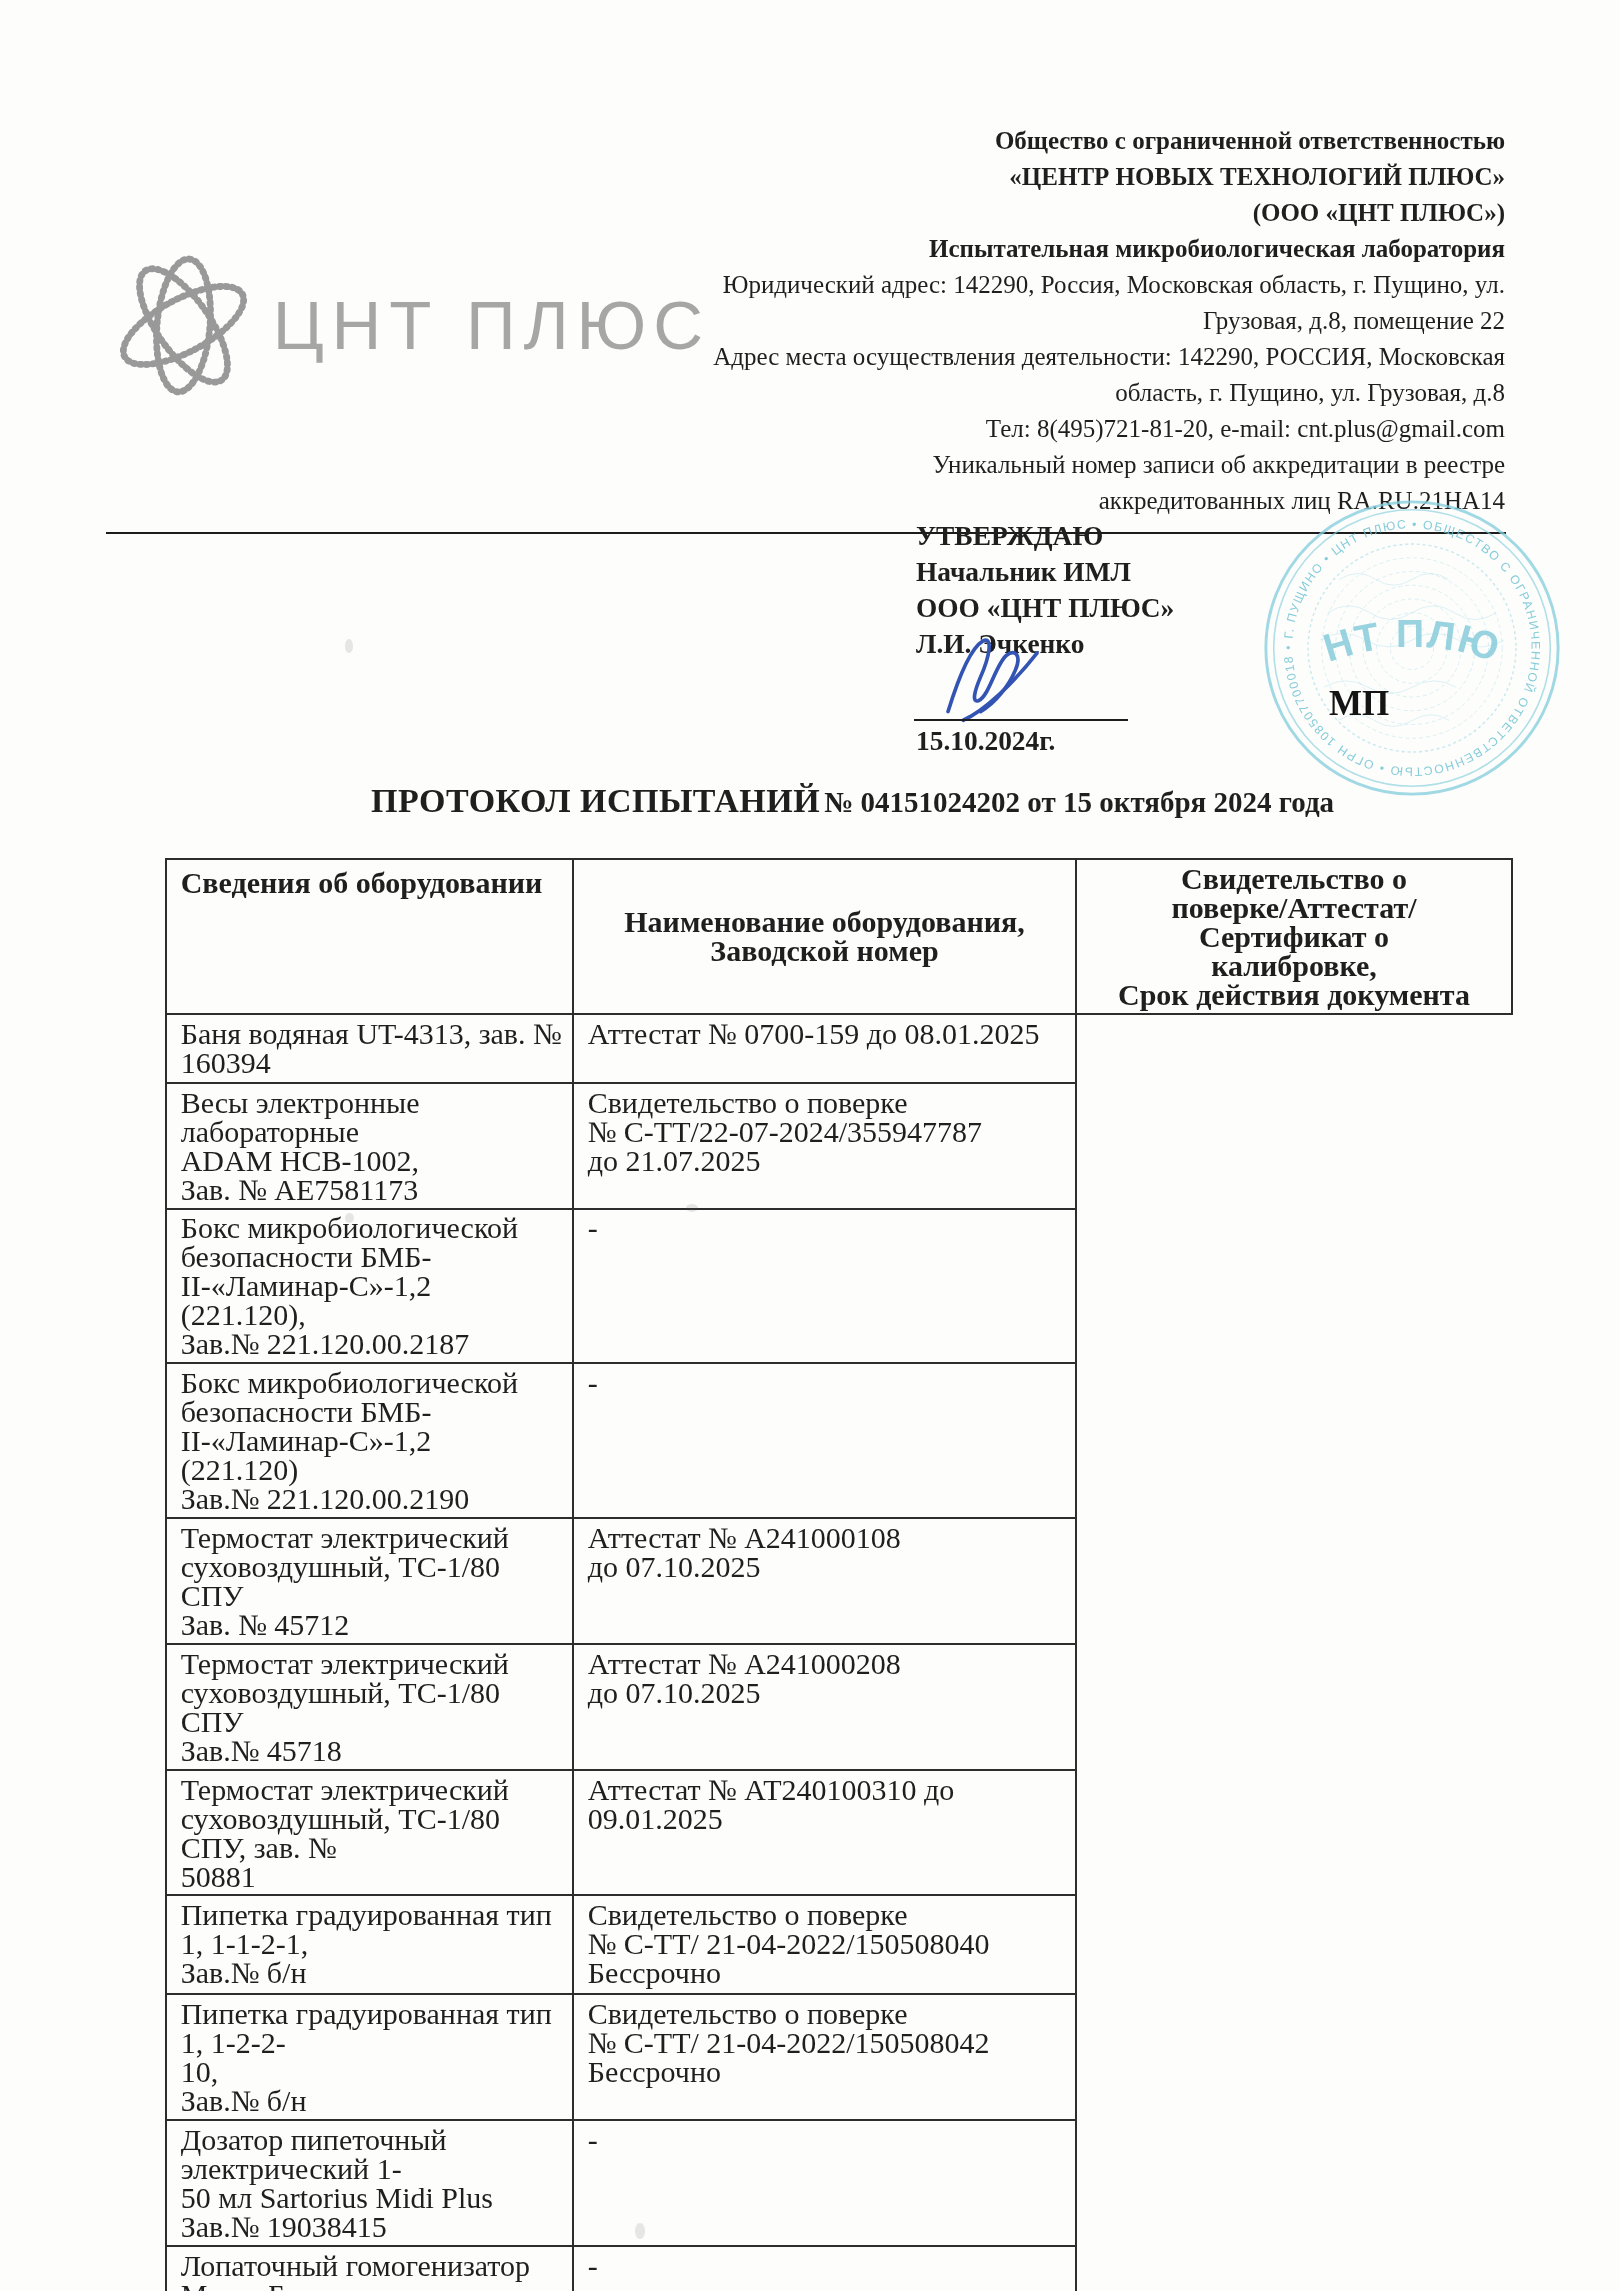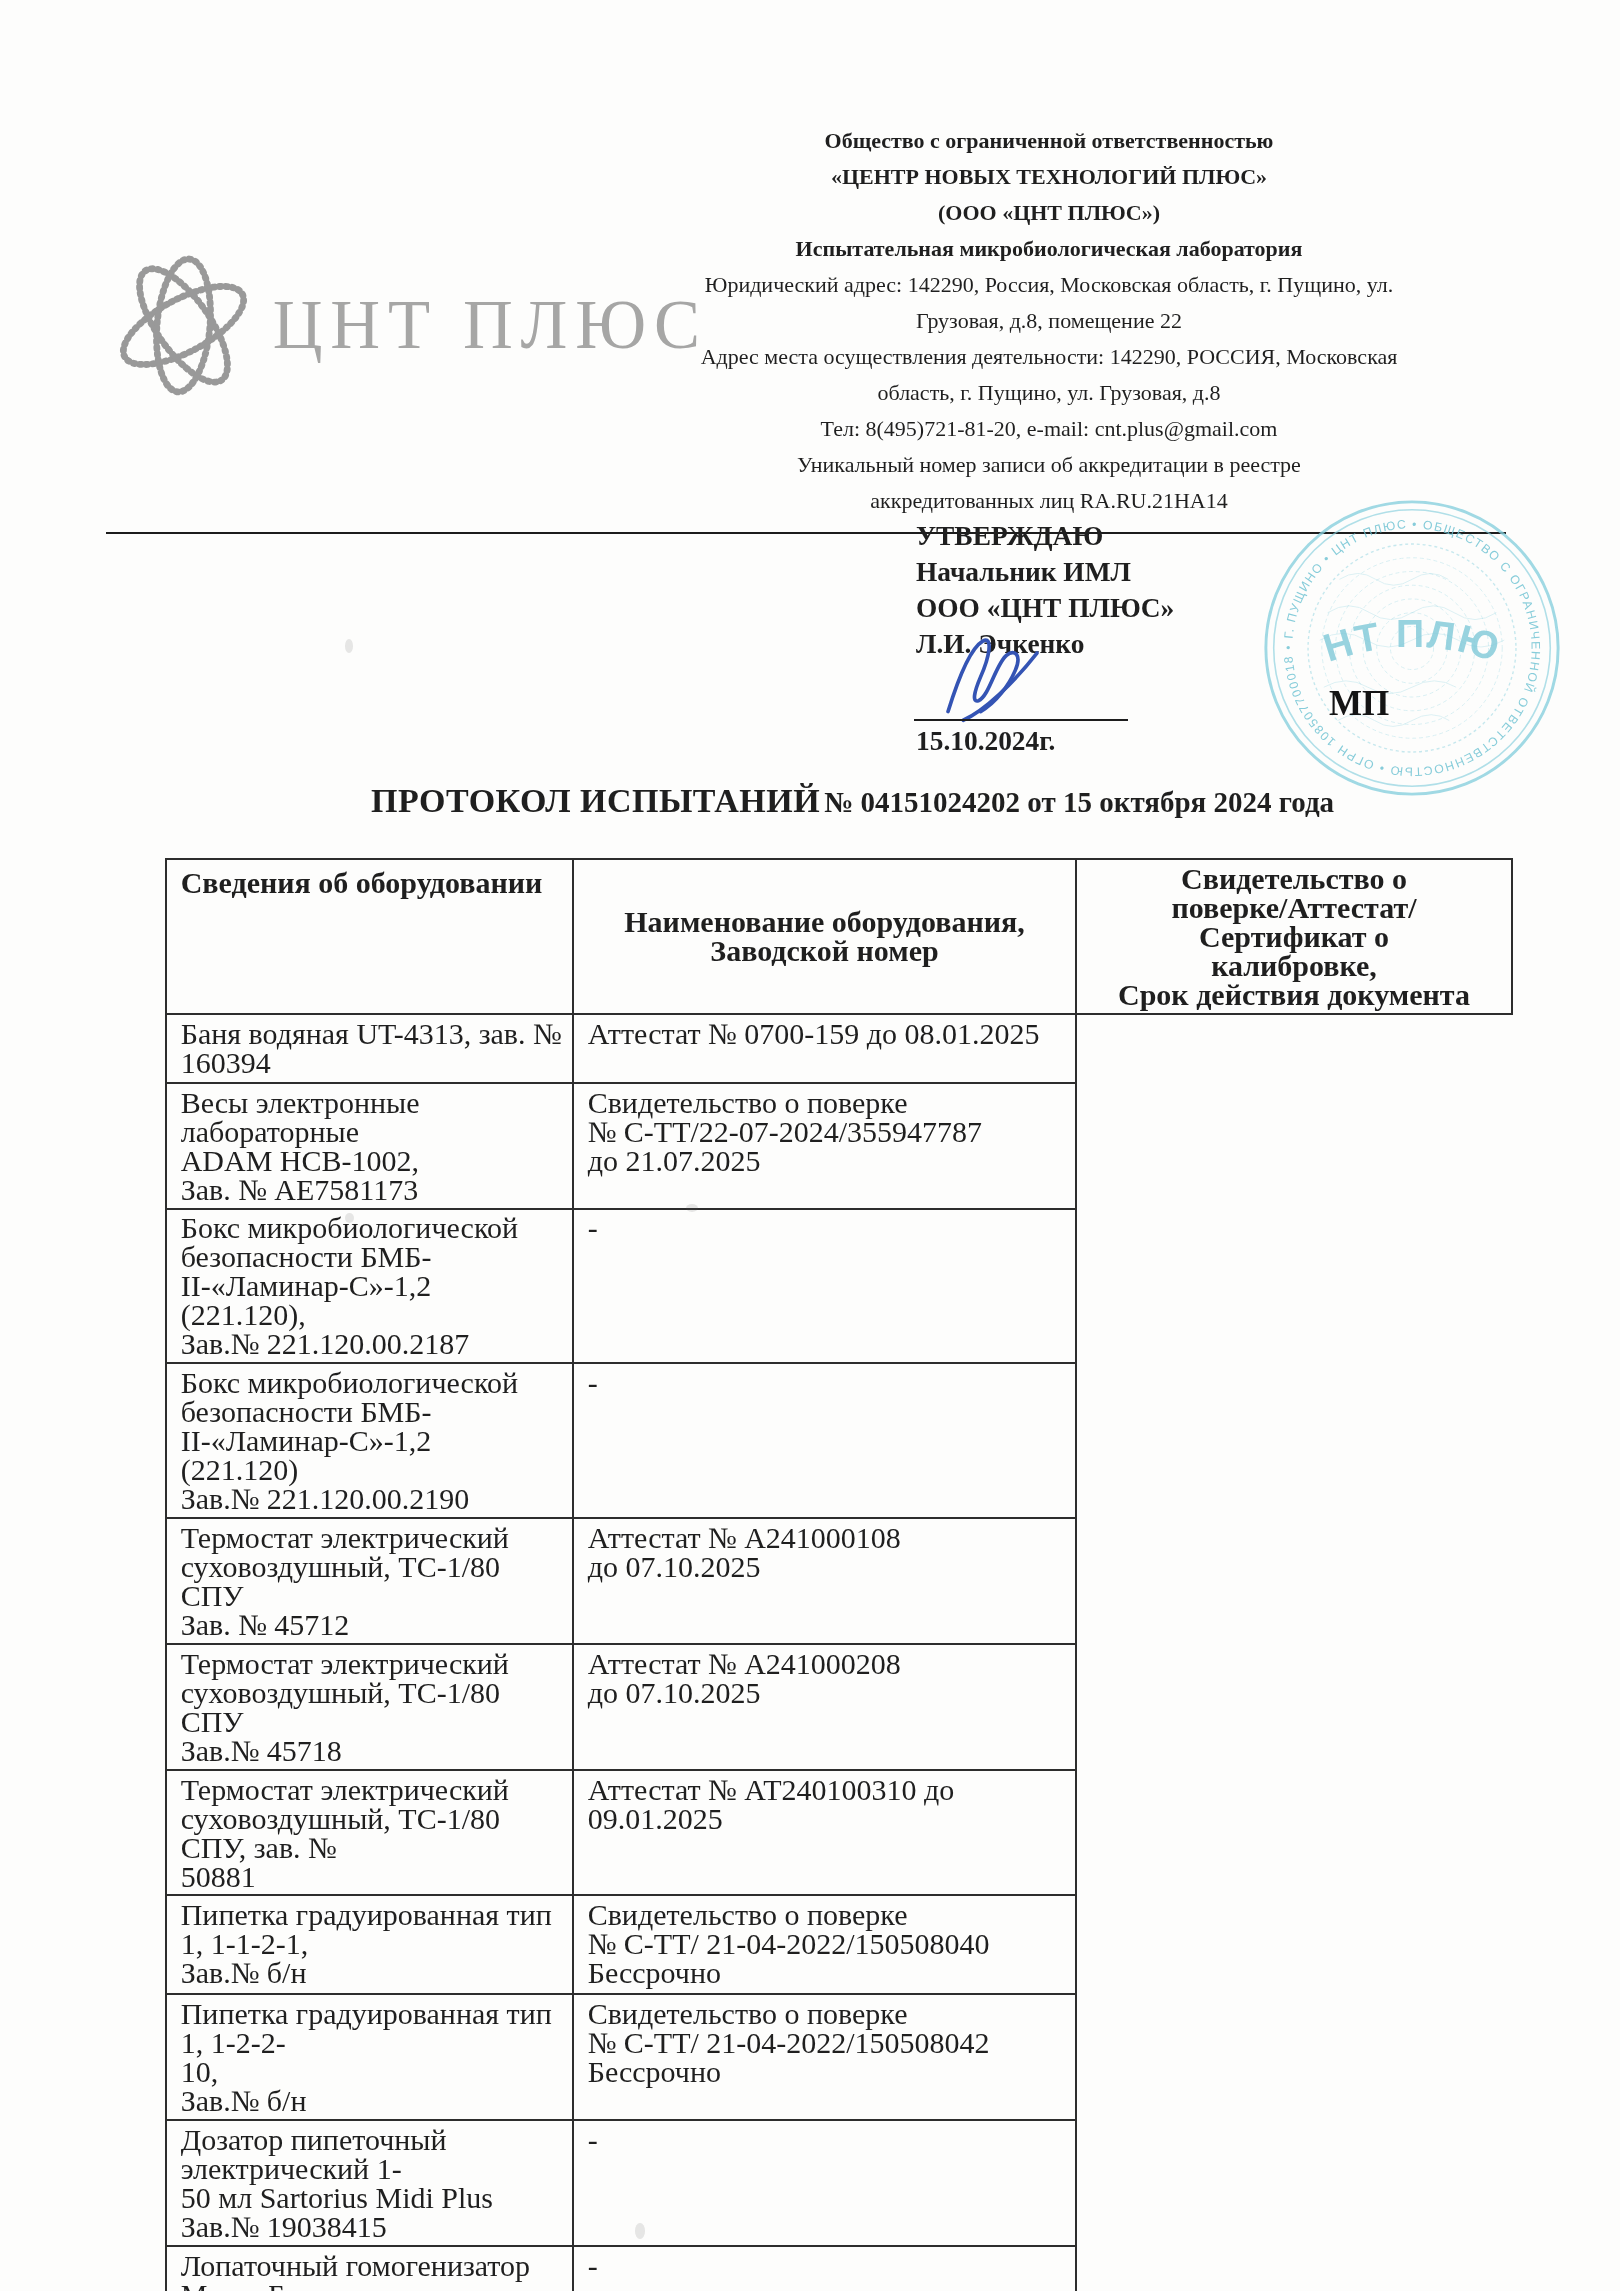--- a/index.html
+++ b/index.html
@@ -8,29 +8,29 @@
     width:1620px;height:2292px;
     background:#fefefdfa;
     background-color:#fdfdfc;
     font-family:"Liberation Serif","DejaVu Serif",serif;
     color:#1f1f1f;
     overflow:hidden;
   }
   
   .logo-wrap{position:absolute;left:110px;top:247px;display:flex;align-items:center;}
   .logo-text{
-    font-family:Liberation Serif, serif;
+    font-family:Liberation Sans, sans-serif;
     font-size:69px;color:#979797;letter-spacing:7.8px;margin-left:15.7px;
     opacity:.85;
     text-align:right;
   }
   
   .org-block{
     position:absolute;left:593px;top:123px;width:912px;
-    text-align:center;font-size:22px;line-height:36px;
+    text-align:right;font-size:25px;line-height:36px;
   }
   .org-line.b{font-weight:bold;}
   
   .rule{
     position:absolute;left:106px;top:532px;width:1400px;height:0;
     border-top:2.9px solid #1c1c1c;
   }
   
   .approval{
     position:absolute;left:916px;top:518px;width:323px;

